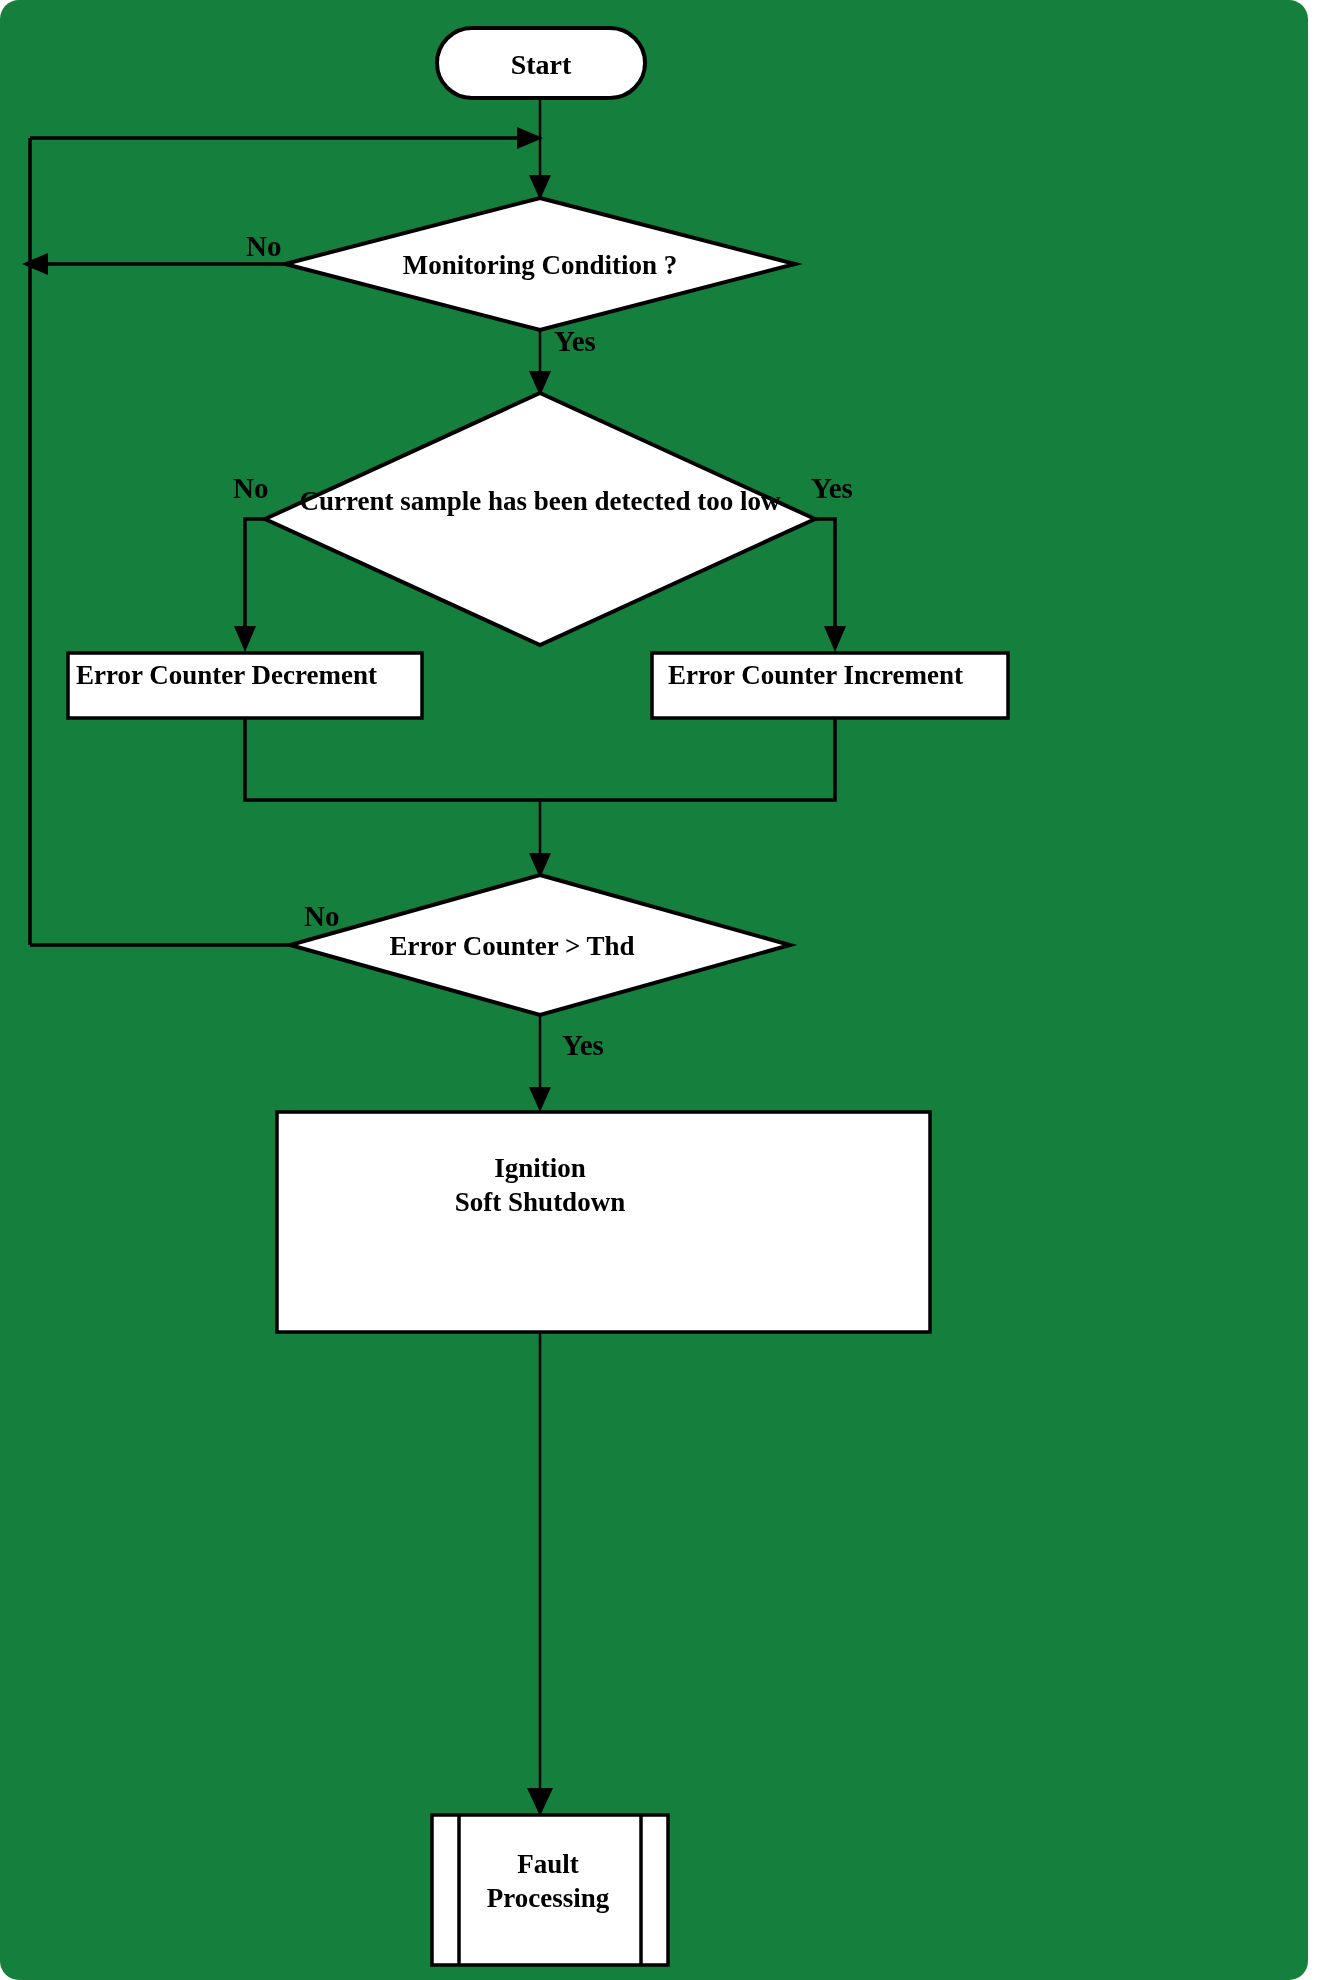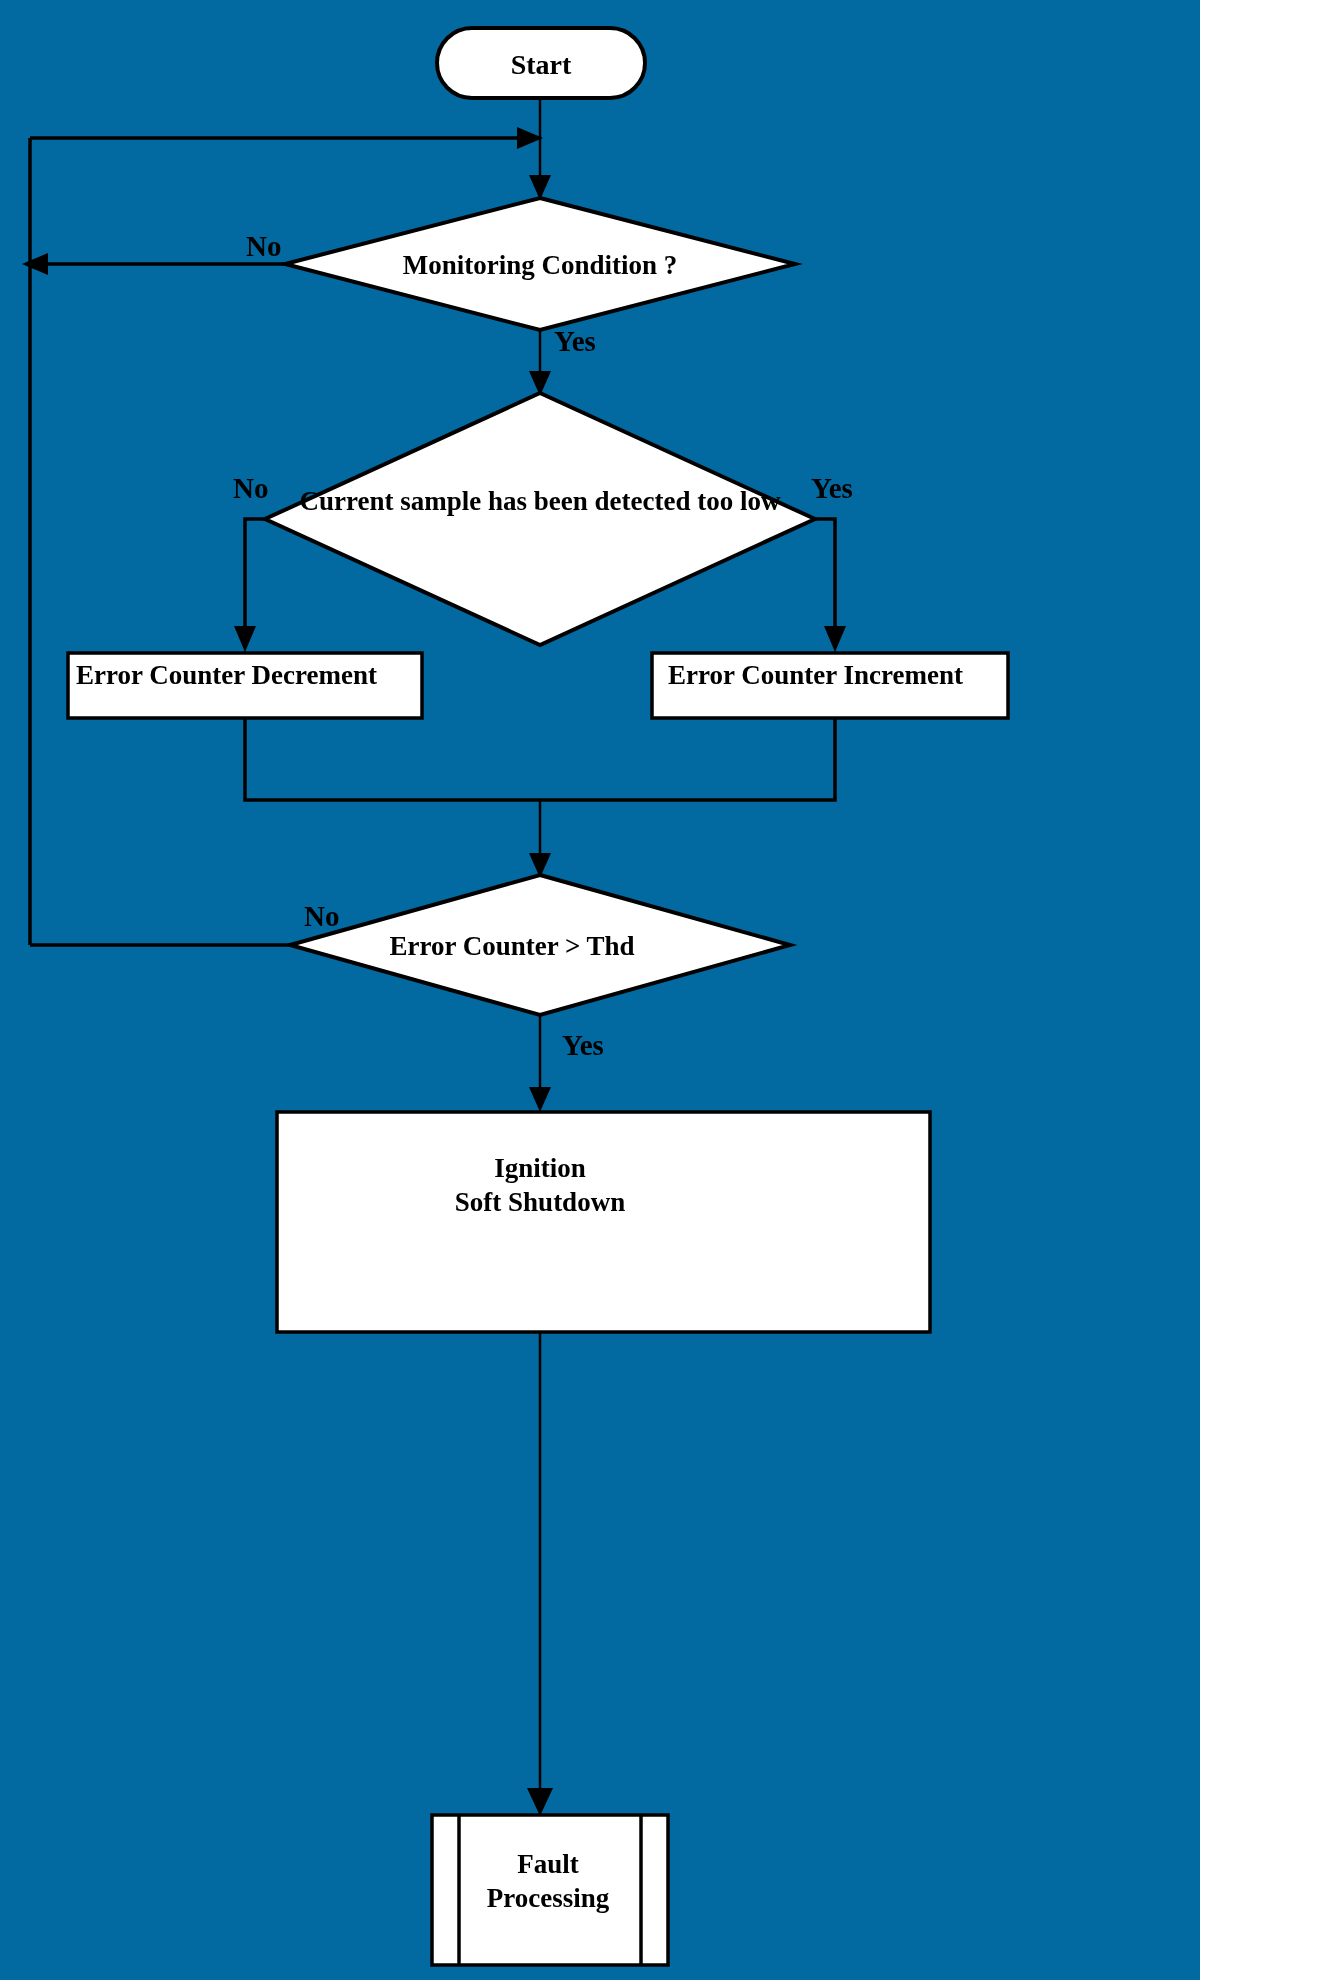--- a/index.html
+++ b/index.html
@@ -6,24 +6,25 @@
   html, body {
     margin: 0;
     padding: 0;
     background: #ffffff;
   }
   body {
     font-family: "Liberation Serif", "DejaVu Serif", serif;
   }
   #flow-root {
     position: relative;
-    width: 1200px;
+    width: 1308px;
     height: 1980px;
-    background: #0369a1;
+    background: #15803d;
     overflow: hidden;
+    border-radius: 19px;
   }
   svg#flow-svg {
     display: block;
     width: 1328px;
     height: 1980px;
   }
   .shape-stroke {
     fill: #ffffff;
     stroke: #000000;
     stroke-width: 4;

